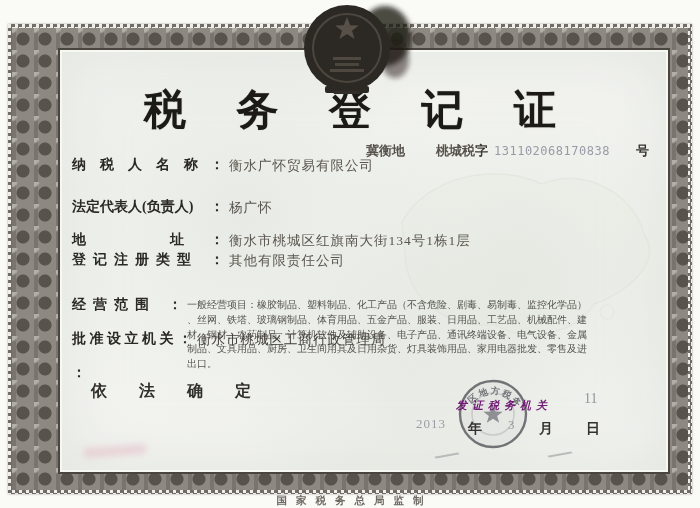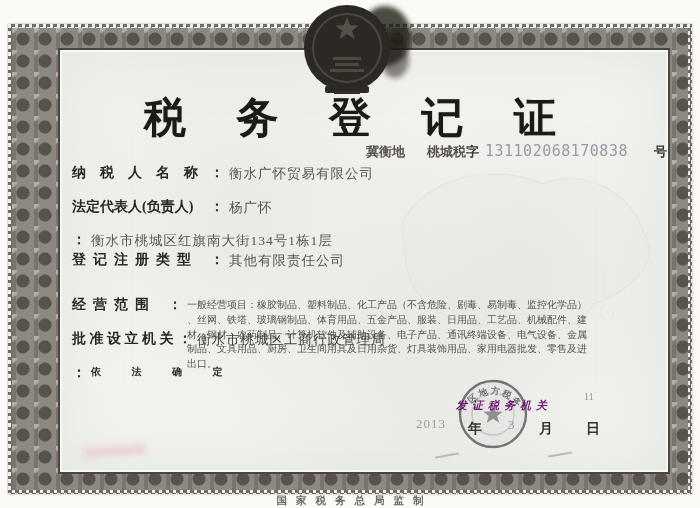--- a/index.html
+++ b/index.html
@@ -35,56 +35,56 @@
     background-image:
       radial-gradient(circle at 30% 40%, rgba(214,220,212,.4), transparent 45%),
       radial-gradient(circle at 75% 55%, rgba(208,214,204,.35), transparent 40%),
       radial-gradient(circle at 55% 80%, rgba(214,219,210,.3), transparent 35%);
     box-shadow:inset 0 0 0 2px rgba(250,250,246,.85), inset 0 0 70px rgba(186,192,182,.3);
   }
 
   
   .emblem{position:absolute;left:297px;top:2px;width:118px;height:92px;z-index:6;}
   .title{
-    position:absolute;left:0;right:0;top:82px;margin:8px;text-align:center;
+    position:absolute;left:0;right:0;top:82px;margin:0;text-align:center;
     font-size:42px;font-weight:700;letter-spacing:20px;text-indent:20px;
     color:#1c1a17;z-index:5;text-shadow:0 0 1px rgba(30,28,25,.4);
   }
   .serial{
     position:absolute;left:366px;top:142px;z-index:5;display:flex;align-items:baseline;
     font-size:13px;font-weight:700;color:#57524c;
   }
-  .sr1{margin-right:22px;} .sr2{} .szi{margin-right:6px;color:#3e3a35;}
+  .sr1{margin-right:31px;} .sr2{} .szi{margin-right:6px;color:#3e3a35;}
   .snum{margin-right:26px;font-family:"DejaVu Sans Mono","Liberation Mono",monospace;
-        font-weight:400;font-size:15px;color:#989aa7;letter-spacing:.5px;}
+        font-weight:400;font-size:12px;color:#989aa7;letter-spacing:.5px;}
   .shao{color:#35322d;}
 
   
   .row{position:absolute;left:72px;display:flex;align-items:flex-start;z-index:5;
        font-size:14px;color:#2c2a26;}
   .lab{display:inline-block;white-space:pre;font-weight:700;color:#2b2924;}
   .w1{width:138px;} .w2{width:96px;} .w3{width:106px;}
   .colon{font-weight:700;margin-right:5px;color:#2b2924;}
   .val{font-weight:400;color:#5a564f;font-size:13.5px;letter-spacing:1px;padding-top:1px;}
   .val-dark{color:#413d38;}
   .val-scope{
     width:474px;font-size:10px;line-height:14.8px;letter-spacing:0;
     white-space:pre-line;color:#55534e;padding-top:2px;
   }
-  .val-spread{letter-spacing:14px;font-weight:700;color:#302e29;font-size:10px;}
+  .val-spread{letter-spacing:14px;font-weight:700;color:#302e29;font-size:16px;margin-top:16px;}
 
   
   .issuer-label{position:absolute;left:456px;top:398px;z-index:7;
     font-size:11px;font-weight:700;letter-spacing:5px;color:#701a75;font-style:italic;}
   .date-part{position:absolute;z-index:7;font-size:14px;font-weight:700;color:#34322e;}
   .d-year{left:416px;top:416px;font-weight:400;color:#9b9ca8;font-size:13px;letter-spacing:1px;}
   .d-yunit{left:468px;top:420px;}
   .d-month{left:508px;top:417px;font-weight:400;color:rgba(85,85,97,.55);font-size:13px;}
   .d-munit{left:539px;top:420px;}
-  .d-day{left:568px;top:391px;font-weight:400;color:rgba(85,85,97,.6);font-size:10px;margin-left:16px;}
+  .d-day{left:568px;top:391px;font-weight:400;color:rgba(85,85,97,.6);font-size:14px;margin-left:16px;}
   .d-dunit{left:586px;top:420px;}
   .seal{position:absolute;left:454px;top:377px;width:78px;height:76px;z-index:6;opacity:.85;}
 
   
   .map-wm{position:absolute;left:372px;top:152px;width:300px;height:200px;z-index:2;opacity:.55;}
   .smudge-pink{position:absolute;left:84px;top:446px;width:62px;height:10px;z-index:3;
     background:rgba(224,168,184,.38);filter:blur(3px);transform:rotate(-4deg);}
   .squiggle{position:absolute;z-index:3;width:24px;height:7px;
     border-bottom:2px solid rgba(118,118,124,.42);transform:rotate(-10deg) skewX(35deg);}
   .sq1{left:432px;top:448px;} .sq2{left:545px;top:447px;}
@@ -132,33 +132,34 @@
   <h1 class="title">税 务 登 记 证</h1>
 
   <div class="serial">
     <span class="sr1">冀衡地</span>
     <span class="sr2">桃城税</span>
     <span class="szi">字</span>
     <span class="snum">131102068170838</span>
     <span class="shao">号</span>
   </div>
 
-  <div class="row" style="top:164px">
+  <div class="row" style="top:156px">
     <span class="lab w1">纳    税    人    名    称</span>
     <span class="colon">：</span>
     <span class="val">衡水广怀贸易有限公司</span>
   </div>
 
   <div class="row" style="top:198px">
     <span class="lab w1">法定代表人(负责人)</span>
     <span class="colon">：</span>
     <span class="val">杨广怀</span>
   </div>
 
   <div class="row" style="top:231px">
+    <span class="lab w1">地                        址</span>
     <span class="colon">：</span>
     <span class="val">衡水市桃城区红旗南大街134号1栋1层</span>
   </div>
 
   <div class="row" style="top:251px">
     <span class="lab w1">登  记  注  册  类  型</span>
     <span class="colon">：</span>
     <span class="val">其他有限责任公司</span>
   </div>
 

